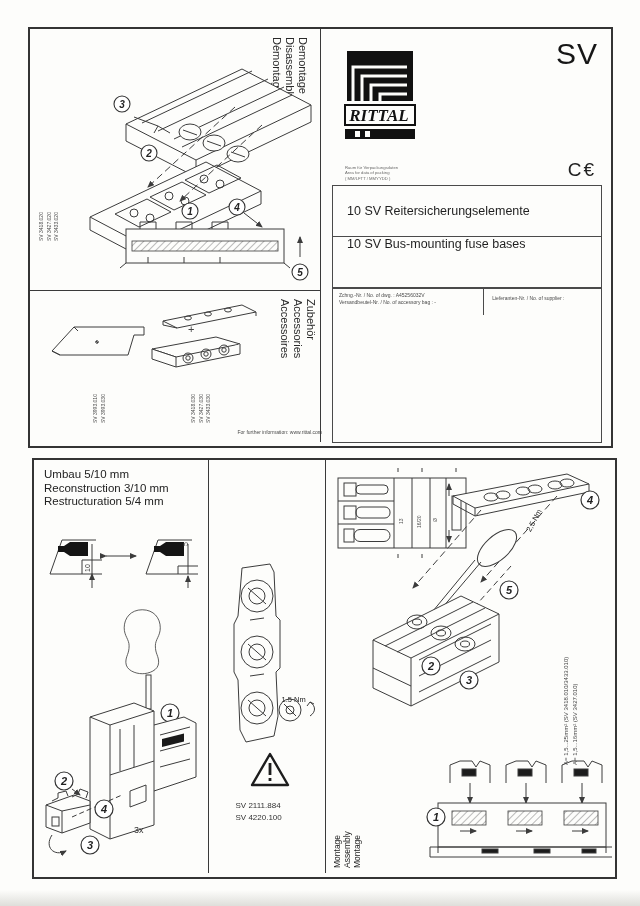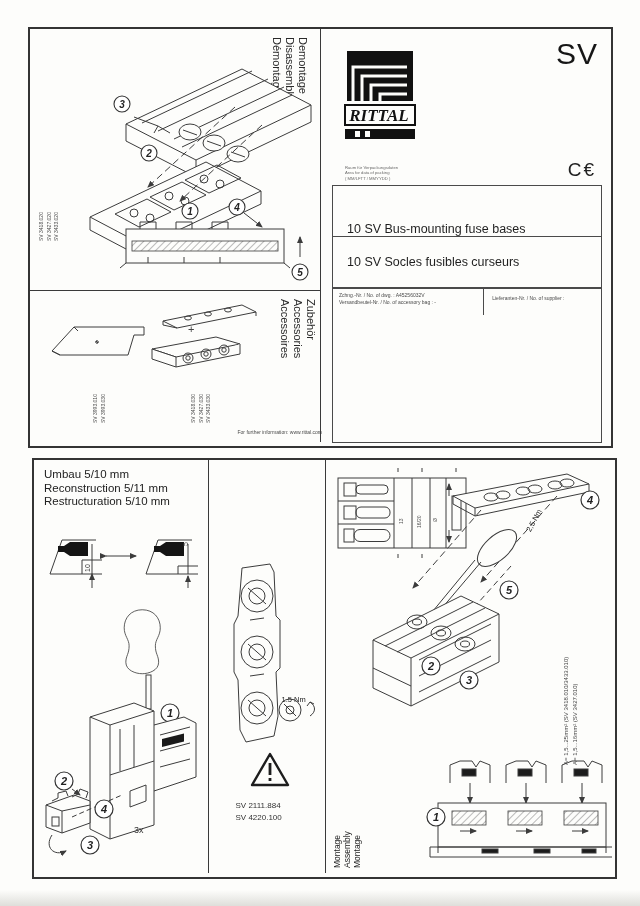--- a/index.html
+++ b/index.html
@@ -192,46 +192,46 @@
     <div class="abs" style="right:14px;top:8px;font-size:30px;letter-spacing:1px;color:#161616;">SV</div>
 
     <div class="abs microtiny" style="left:24px;top:136px">
       <div>Raum für Verpackungsdaten</div>
       <div>Area for data of packing</div>
       <div>( MM/LFTT / MMYYDD )</div>
     </div>
     <div class="abs" style="right:16px;top:130px;font-size:19px;letter-spacing:2px;color:#222">C€</div>
 
     <div class="abs" style="left:11px;top:156px;width:268px;height:256px;border:1px solid #4a4a4a">
-      <div class="rowline" style="height:50px;display:flex;align-items:flex-end;padding-left:14px;font-size:12.5px">
+      <div class="rowline" style="height:50px;display:flex;align-items:center;padding-left:14px;font-size:12.5px">
+        <span>10 SV Reitersicherungselemente</span>
+      </div>
+      <div class="rowline" style="height:50px;display:flex;align-items:flex-start;padding-left:14px;font-size:12.5px">
         <span>10 SV Bus-mounting fuse bases</span>
-      </div>
-      <div class="rowline" style="height:50px;display:flex;align-items:center;padding-left:14px;font-size:12.5px">
-        <span>10 SV Socles fusibles curseurs</span>
       </div>
       <div style="height:26px;border-top:1px solid #4a4a4a;display:flex">
         <div style="width:57%;padding:3px 0 0 6px" class="tiny">
           <div>Zchng.-Nr. / No. of dwg. : A45256032V</div>
           <div>Versandbeutel-Nr. / No. of accessory bag : -</div>
         </div>
         <div class="cellv tiny" style="width:43%;padding:6px 0 0 8px">
           <div>Lieferanten-Nr. / No. of supplier :</div>
         </div>
       </div>
     </div>
   </div>
 </div>
 
 <div class="panel" style="left:32px;top:458px;width:581px;height:417px">
 
   <div class="abs" style="left:0;top:0;width:174px;height:413px;border-right:1.5px solid #3a3a3a">
     <div class="abs hline" style="left:10px;top:8px;font-size:11.5px;color:#222">
       <div>Umbau 5/10 mm</div>
-      <div>Reconstruction 5/11 mm</div>
-      <div>Restructuration 5/10 mm</div>
+      <div>Reconstruction 3/10 mm</div>
+      <div>Restructuration 5/4 mm</div>
     </div>
 
     <svg style="left:10px;top:62px" width="158" height="78" viewBox="0 0 158 78">
       <defs>
         <marker id="ah2" markerWidth="8" markerHeight="8" refX="6" refY="3" orient="auto">
           <path d="M0,0 L7,3 L0,6 Z" fill="#3c3c3c"></path>
         </marker>
       </defs>
       <g>
         <path class="lw" d="M6,52 L18,18 L52,18 M6,52 L58,52 M38,52 L38,38 L58,38"></path>

